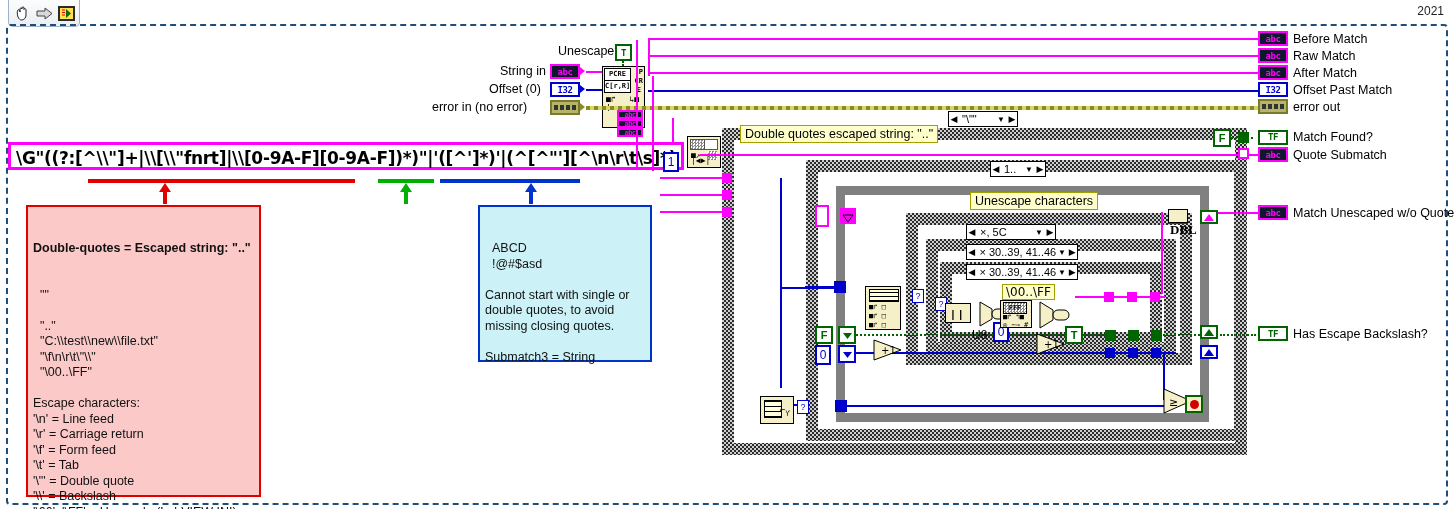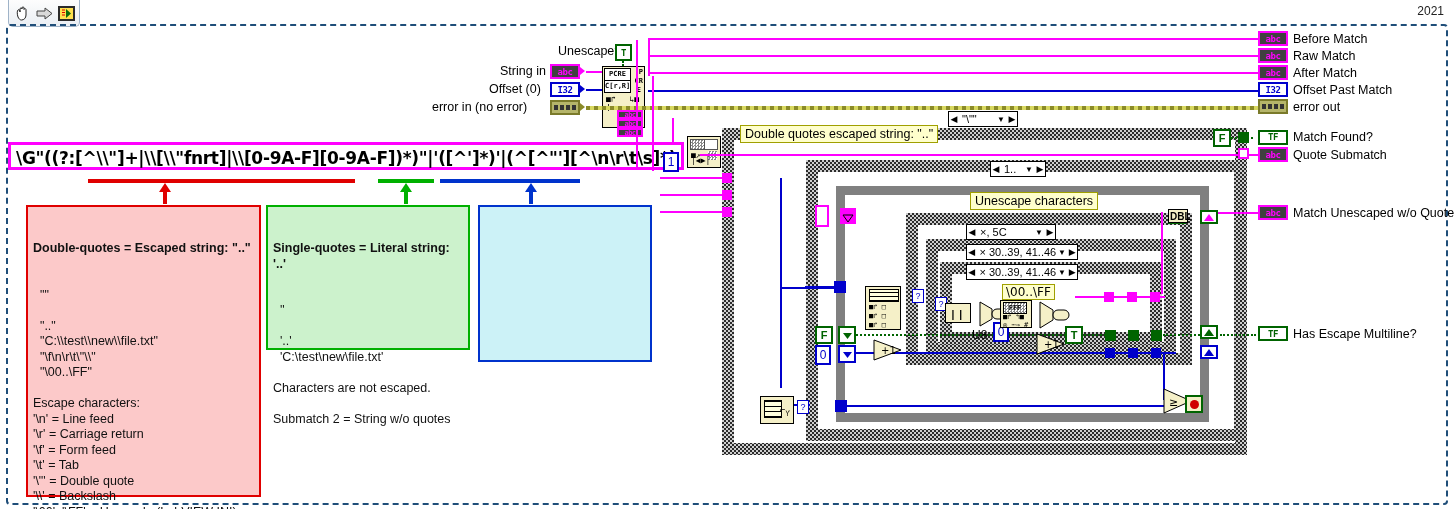--- a/index.html
+++ b/index.html
@@ -90,21 +90,21 @@
   }
   
   .term {
     box-sizing: border-box;
     display: flex; align-items: center; justify-content: center;
     font-family: "DejaVu Sans Mono", monospace;
     font-weight: bold;
     font-size: 9px;
     letter-spacing: -0.5px;
   }
-  .term-str { border: 2px solid #ff00ff; background:#404040; color:#ff00ff; }
+  .term-str { border: 2px solid #ff00ff; background:#0f172a; color:#ff00ff; }
   .term-i32 { border: 2px solid #0000cc; background:#ffffff; color:#0000cc; }
   .term-err { border: 2px solid #7a7a2a; background:#b5b56a; color:#2a2a00; }
   .term-bool{ border: 2px solid #006400; background:#ffffff; color:#006400; }
   .term-w   { width: 30px; height: 15px; }
   
   .nub-l {
     width:0;height:0;border-top:4px solid transparent;border-bottom:4px solid transparent;
   }
   .w-mag { background:#ff00ff; }
   .w-blue{ background:#0000cc; }
@@ -254,33 +254,30 @@
 '\r' = Carriage return
 '\f' = Form feed
 '\t' = Tab
 '\"' = Double quote
 '\\' = Backslash
 '\00'..'\FF' = Hex code (LabVIEW INI)
 
 Submatch 1 = String w/o quotes</div>
   </div>
 
-  <div class="abs infobox" id="box-single">
-    <div class="hdr">Single-quotes = Literal string: '..'</div>
-    <div>  ''
-
-  '..'
-  'C:\test\new\file.txt'
-
-Characters are not escaped.
-
-Submatch 2 = String w/o quotes</div>
-  </div>
 
   <div class="abs infobox" id="box-nonws">
+    <div>  ABCD
+  !@#$asd
+
+Cannot start with single or
+double quotes, to avoid
+missing closing quotes.
+
+Submatch3 = String</div>
   </div>
 
   <div class="abs term-label" style="left:558px; top:44px;">Unescape?</div>
   <div class="abs term term-bool" style="left:615px; top:44px; width:17px; height:17px;">T</div>
 
   <div class="abs term-label" style="left:500px; top:64px;">String in</div>
   <div class="abs term term-str term-w" style="left:550px; top:64px;">abc</div>
   <div class="abs nub-l" style="left:580px; top:67px; border-left:5px solid #ff00ff;"></div>
 
   <div class="abs term-label" style="left:489px; top:82px;">Offset (0)</div>
@@ -504,21 +501,21 @@
         <path d="M6 1 L11 8 L1 8 Z" fill="#006400"></path>
       </svg>
   </div>
   <div class="abs tunnel-out-green" style="left:1200px; top:210px; z-index:21;">
     <svg width="12" height="9" viewBox="0 0 12 9">
         <path d="M6 1 L11 8 L1 8 Z" fill="#ff00ff"></path>
       </svg>
   </div>
 
   <div class="abs node" style="left:1168px; top:209px; width:20px; height:14px; z-index:21;">
-    <div style="position:absolute;left:1px;top:1px;font-family:Liberation Sans, sans-serif;font-size:10px;font-weight:bold;">DBL</div>
+    <div style="position:absolute;left:1px;top:12px;font-family:Liberation Serif, serif;font-size:13px;font-weight:bold;">DBL</div>
   </div>
 
   <div class="abs" style="left:1163px; top:388px; z-index:21;">
     <svg width="32" height="26" viewBox="0 0 32 26">
         <path d="M1 1 L28 13 L1 25 Z" fill="#f5f0c8" stroke="#000" stroke-width="1"></path>
         <text x="6" y="18" font-family="DejaVu Sans" font-size="11" fill="#000">≥</text>
       </svg>
   </div>
   <div class="abs stop-term" style="left:1185px; top:395px; z-index:21;">
     <div class="stop-dot"></div>
@@ -617,21 +614,21 @@
     </div>
   </div>
 
   <div class="abs" style="left:1258px; top:205px; display:flex;align-items:center;gap:5px;">
     <span class="term term-str term-w">abc</span>
     <span class="term-label">Match Unescaped w/o Quotes</span>
   </div>
 
   <div class="abs" style="left:1258px; top:326px; display:flex;align-items:center;gap:5px;">
     <span class="term term-bool" style="width:30px;height:15px;">TF</span>
-    <span class="term-label">Has Escape Multiline?</span>
+    <span class="term-label">Has Escape Backslash?</span>
   </div>
 
   <div class="abs w-mag" style="left:1250px; top:38px; width:9px; height:2px;"></div>
   <div class="abs w-mag" style="left:1250px; top:55px; width:9px; height:2px;"></div>
   <div class="abs w-mag" style="left:1250px; top:72px; width:9px; height:2px;"></div>
   <div class="abs w-blue" style="left:1250px; top:90px; width:9px; height:2px;"></div>
 
 </div>
 
 </body></html>

